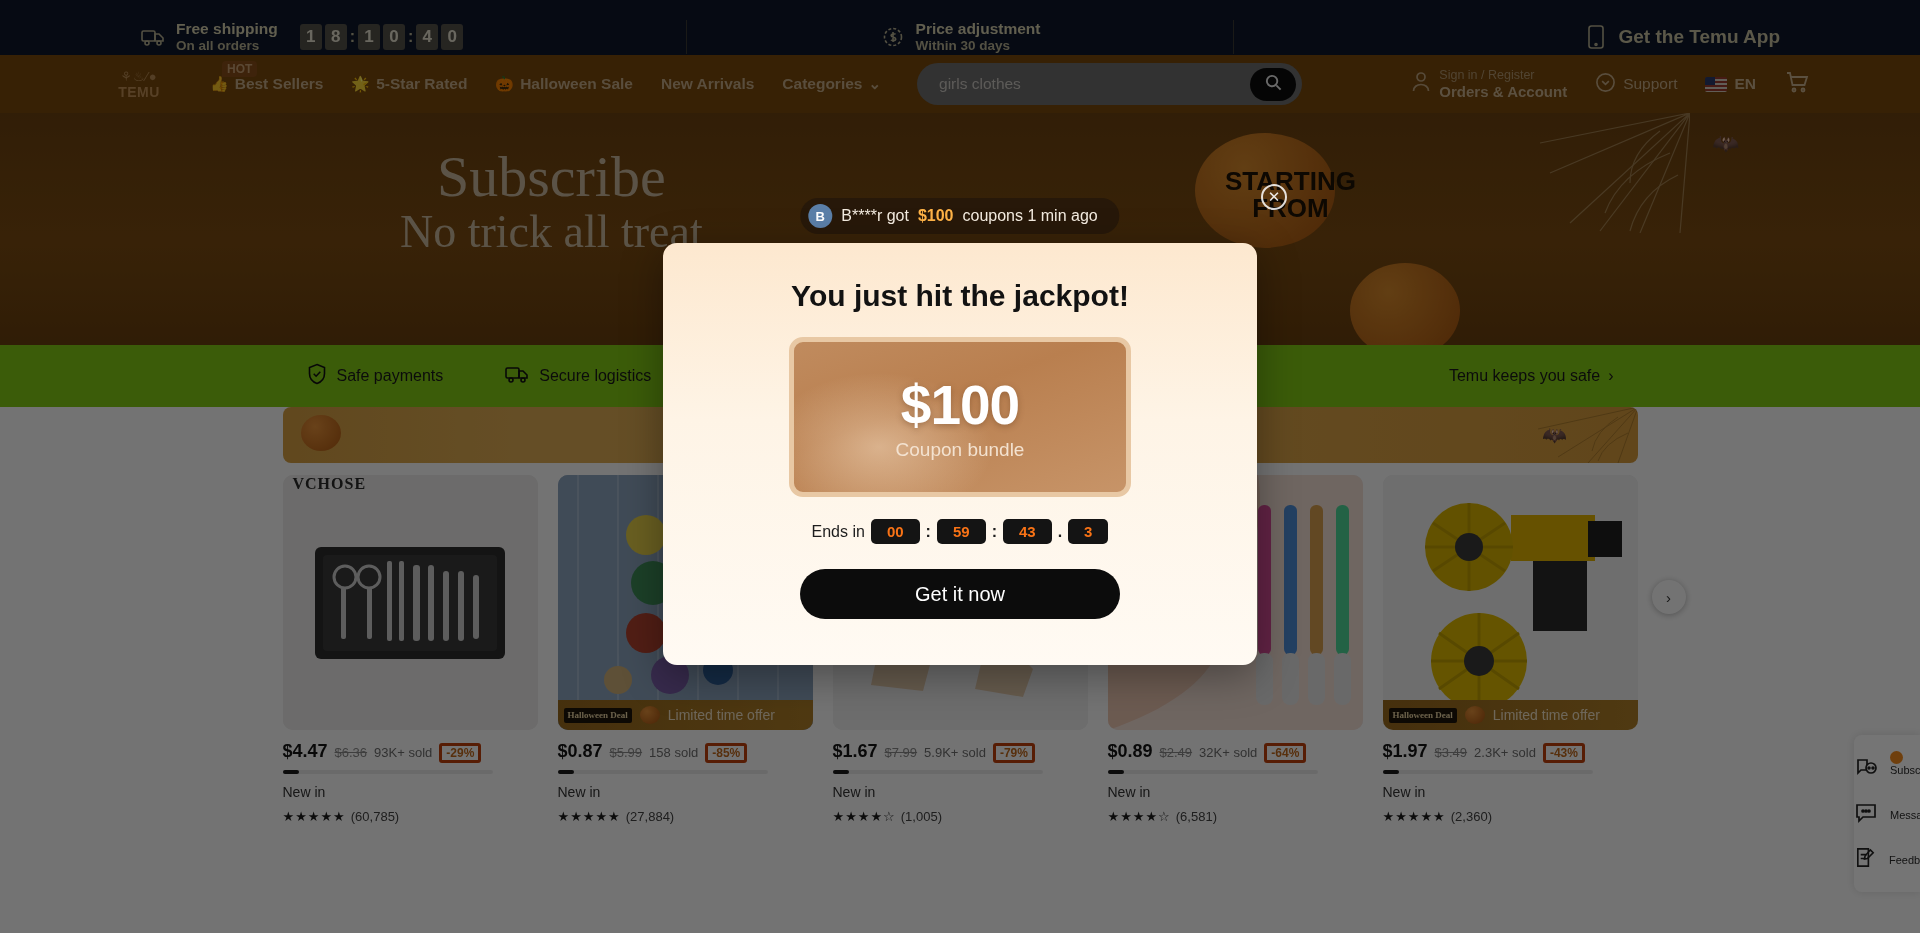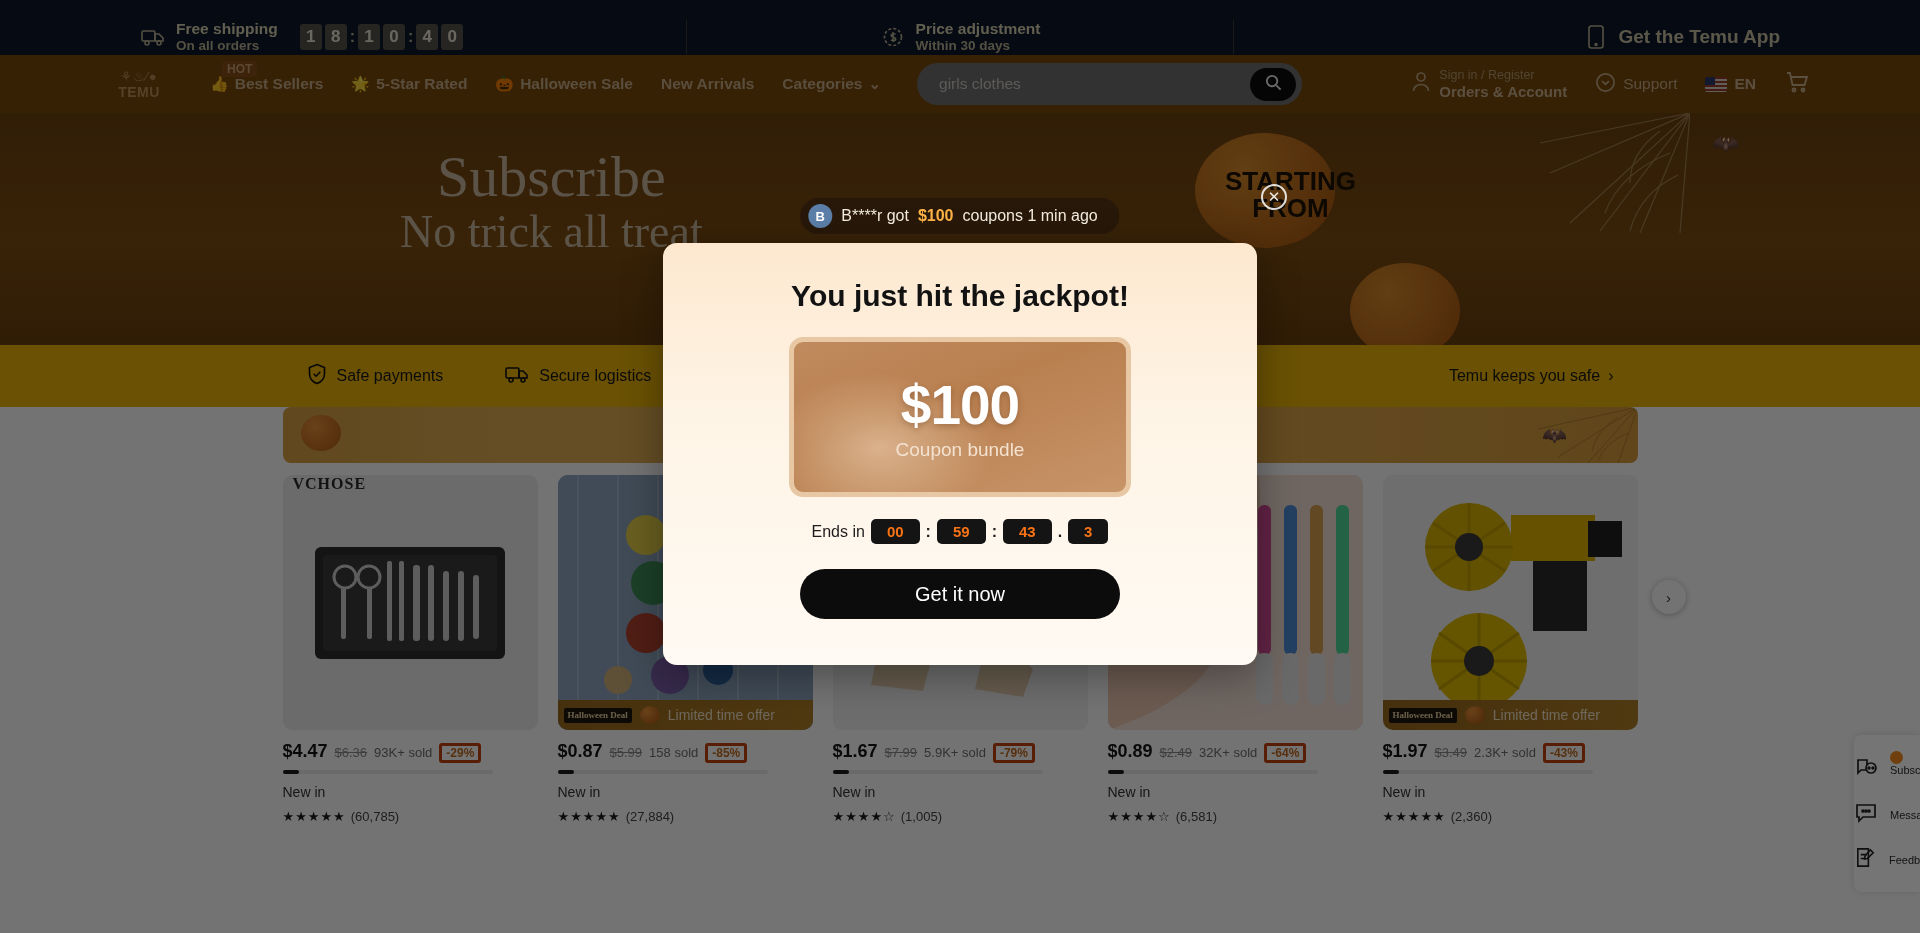--- a/index.html
+++ b/index.html
@@ -82,21 +82,21 @@
                display:flex; align-items:center; justify-content:center; border-radius:4px;}
   .hero-start { position:absolute; left:1115px; top:55px; color:#1d1206; font-weight:bold;
                 font-size:26px; line-height:1.05; text-align:center; }
   .pumpkin { position:absolute; border-radius:50%; background:radial-gradient(circle at 35% 30%,#d98a2b,#a9560f);}
   .pk1 { left:1085px; top:20px; width:140px; height:115px; }
   .pk2 { left:1240px; top:150px; width:110px; height:95px; }
   .web { position:absolute; right:120px; top:0; width:180px; height:120px; opacity:.45; }
   .bat { position:absolute; color:#2a1a08; font-size:22px; }
 
   
-  .trust-wrap { position:relative; height:62px; background:#eab308; z-index:4; display:flex; align-items:center; justify-content:center;}
+  .trust-wrap { position:relative; height:62px; background:#84cc16; z-index:4; display:flex; align-items:center; justify-content:center;}
   .trust { width:1355px; height:48px; display:flex; align-items:center; gap:0; padding:0 24px; }
   .trust-item { display:flex; align-items:center; gap:10px; color:#1a1a1a; font-size:16px; flex:0 0 auto; margin-right:62px;}
   .trust-right { margin-left:auto; display:flex; align-items:center; gap:8px; color:#1a1a1a; font-size:16px; cursor:pointer;}
 
   
   .deal-strip-wrap { position:relative; height:68px; background:#fff; z-index:4; display:flex; justify-content:center; }
   .deal-strip { width:1355px; height:56px; border-radius:8px;
     background:linear-gradient(90deg,#d7a043 0%,#e0ae55 18%,#dfa94d 60%,#d79b3c 100%);
     position:relative; overflow:hidden; }
   .ds-pumpkin { position:absolute; left:18px; top:8px; width:40px; height:36px; border-radius:50%;

